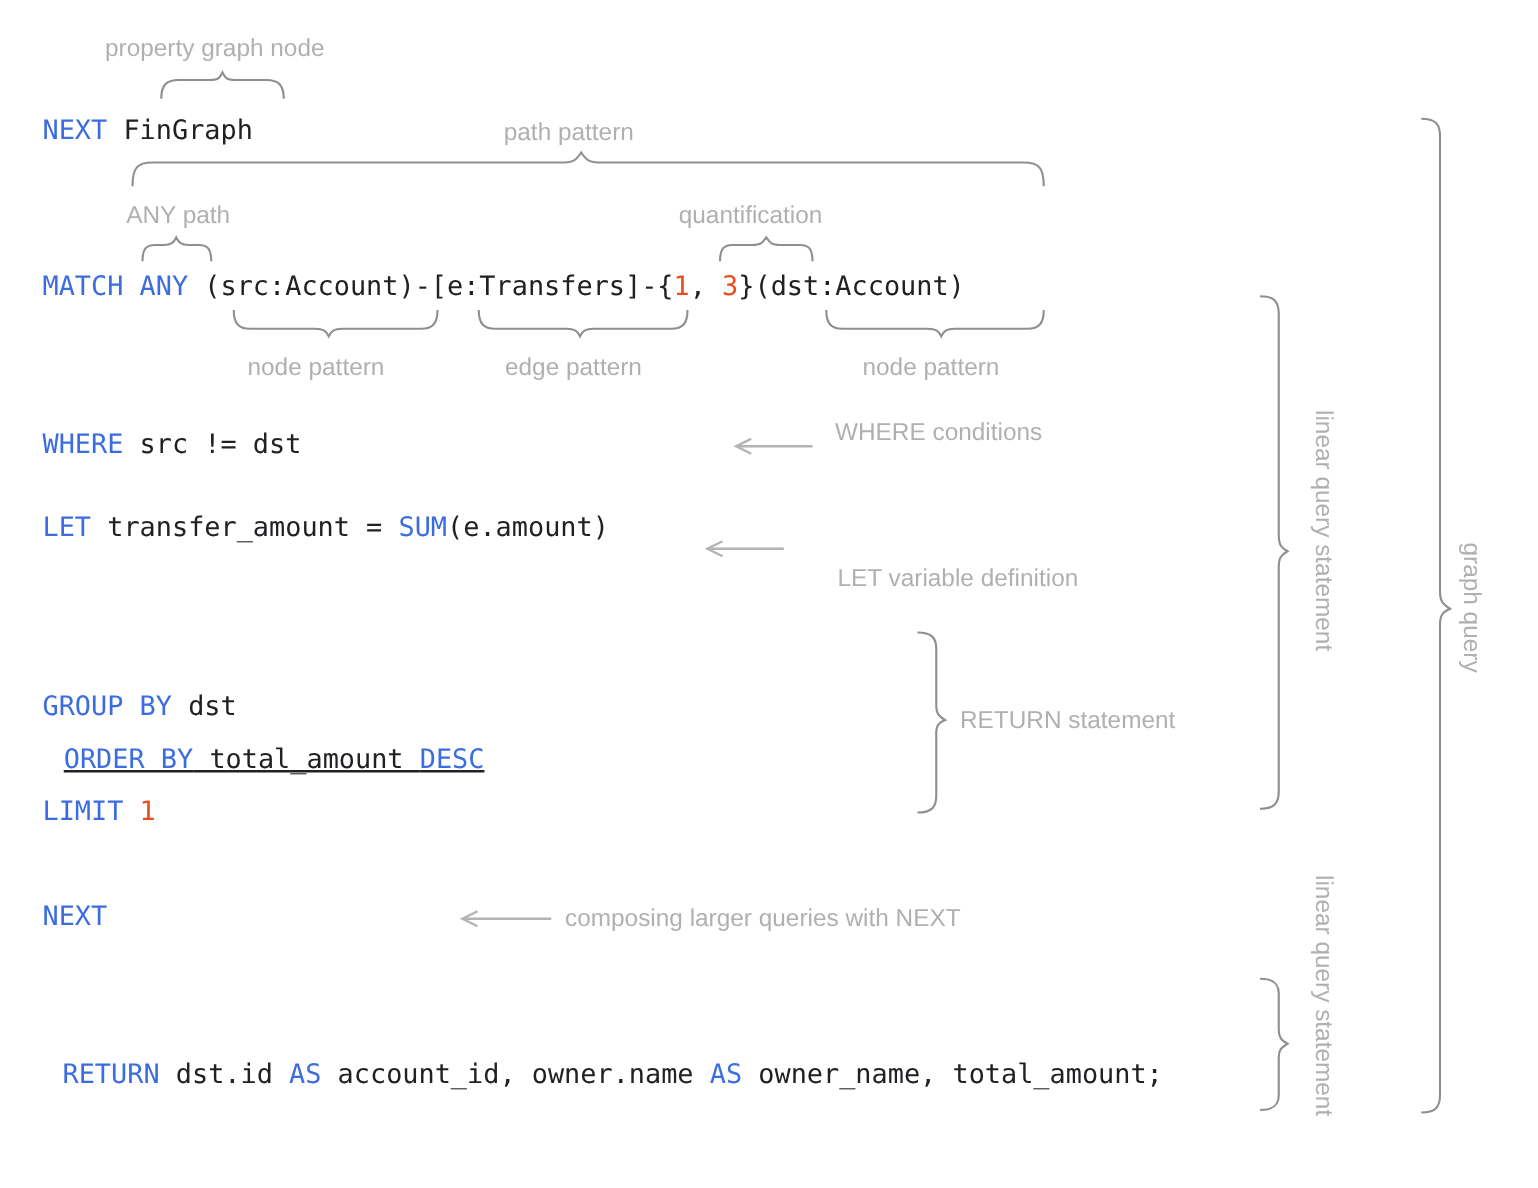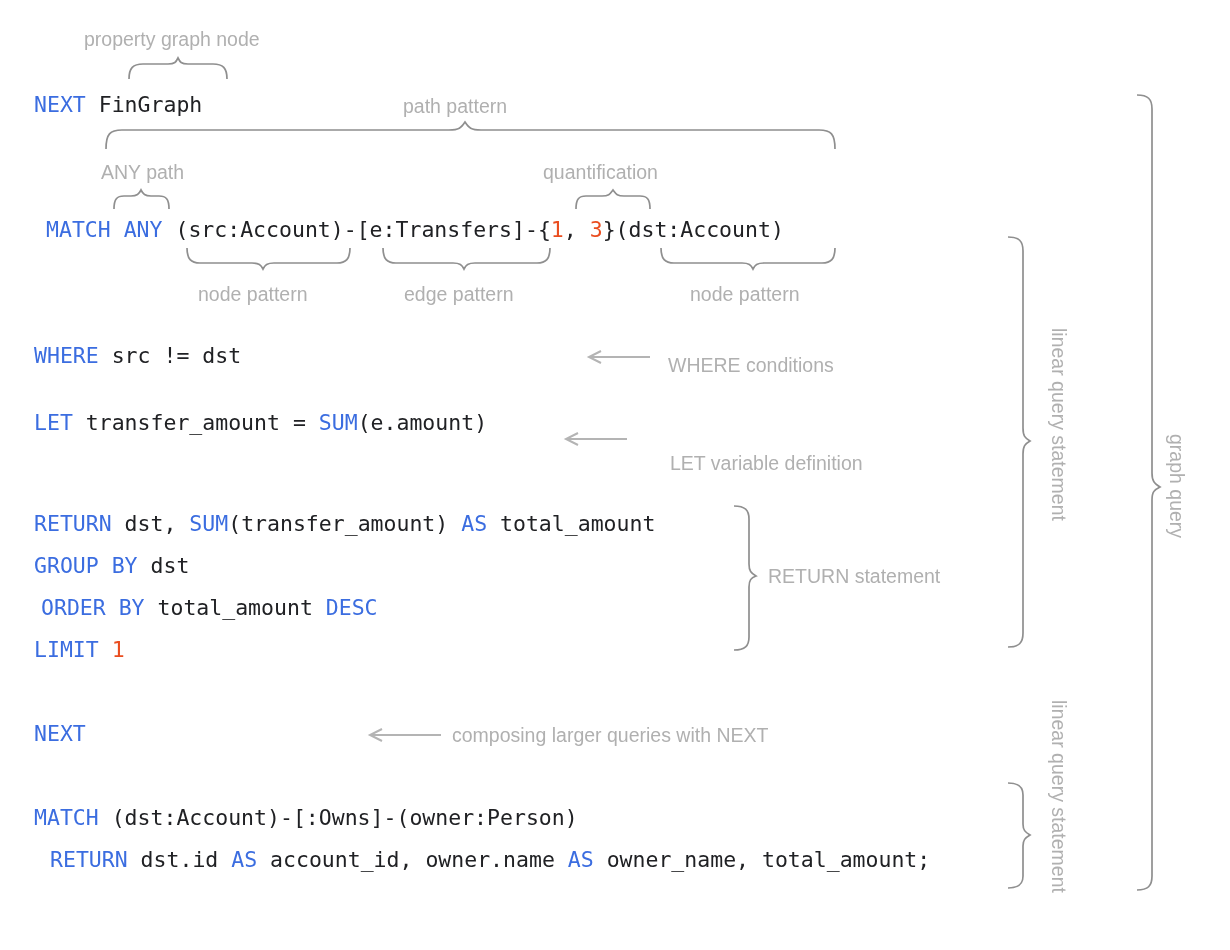--- a/index.html
+++ b/index.html
@@ -96,55 +96,53 @@
 
     <path d="M1008,237 C1019,237 1023,241 1023,251 L1023,428 C1023,436 1025,438 1030,441 C1025,444 1023,446 1023,454 L1023,633 C1023,643 1019,647 1008,647"></path>
 
     <path d="M1008,783 C1019,783 1023,787 1023,795 L1023,824 C1023,830 1025,832 1030,835 C1025,838 1023,840 1023,846 L1023,876 C1023,884 1019,888 1008,888"></path>
 
     <path d="M1137,95 C1148,95 1152,99 1152,109 L1152,473 C1152,481 1154,483 1160,487 C1154,490 1152,492 1152,500 L1152,876 C1152,886 1148,890 1137,890"></path>
   </svg>
 
   <div class="code-line" style="left:34px; top:94px;"><span class="kw">NEXT</span><span class="pln"> FinGraph</span></div>
 
-  <div class="code-line" style="left:46px; top:219px;"><span class="kw">MATCH ANY</span><span class="pln"> (src:Account)-[e:Transfers]-{</span><span class="num">1</span><span class="pln">, </span><span class="num">3</span><span class="pln">}(dst:Account)</span></div>
+  <div class="code-line" style="left:34px; top:219px;"><span class="kw">MATCH ANY</span><span class="pln"> (src:Account)-[e:Transfers]-{</span><span class="num">1</span><span class="pln">, </span><span class="num">3</span><span class="pln">}(dst:Account)</span></div>
 
   <div class="code-line" style="left:34px; top:345px;"><span class="kw">WHERE</span><span class="pln"> src != dst</span></div>
 
   <div class="code-line" style="left:34px; top:412px;"><span class="kw">LET</span><span class="pln"> transfer_amount = </span><span class="kw">SUM</span><span class="pln">(e.amount)</span></div>
 
-  <div class="code-line" style="left:34px; top:513px;"><span class="kw">RETURN</span><span class="pln"> dst, </span><span class="kw">SUM</span><span class="pln">(transfer_amount) </span><span class="kw">AS</span><span class="pln"> total_amount</span></div>
 
   <div class="code-line" style="left:34px; top:555px;"><span class="kw">GROUP BY</span><span class="pln"> dst</span></div>
 
-  <div class="code-line" style="left:41px; top:597px;"><span class="kw">ORDER BY</span><span class="pln"> total_amount </span><span class="kw">DESC</span></div>
+  <div class="code-line" style="left:51px; top:597px;text-decoration:underline;"><span class="kw">ORDER BY</span><span class="pln"> total_amount </span><span class="kw">DESC</span></div>
 
   <div class="code-line" style="left:34px; top:639px;"><span class="kw">LIMIT</span><span class="pln"> </span><span class="num">1</span></div>
 
   <div class="code-line" style="left:34px; top:723px;"><span class="kw">NEXT</span></div>
 
-  <div class="code-line" style="left:34px; top:807px;"><span class="kw">MATCH</span><span class="pln"> (dst:Account)-[:Owns]-(owner:Person)</span></div>
 
   <div class="code-line" style="left:50px; top:849px;"><span class="kw">RETURN</span><span class="pln"> dst.id </span><span class="kw">AS</span><span class="pln"> account_id, owner.name </span><span class="kw">AS</span><span class="pln"> owner_name, total_amount;</span></div>
 
   <div class="annot" style="left:84px; top:30px;">property graph node</div>
 
   <div class="annot" style="left:403px; top:97px;">path pattern</div>
 
   <div class="annot" style="left:101px; top:163px;">ANY path</div>
 
   <div class="annot" style="left:543px; top:163px;">quantification</div>
 
   <div class="annot" style="left:198px; top:285px;">node pattern</div>
 
   <div class="annot" style="left:404px; top:285px;">edge pattern</div>
 
   <div class="annot" style="left:690px; top:285px;">node pattern</div>
 
-  <div class="annot" style="left:668px; top:356px;">WHERE conditions</div>
+  <div class="annot" style="left:668px; top:337px;">WHERE conditions</div>
 
   <div class="annot" style="left:670px; top:430px;margin-top:24px;">LET variable definition</div>
 
   <div class="annot" style="left:768px; top:567px;">RETURN statement</div>
 
   <div class="annot" style="left:452px; top:726px;">composing larger queries with NEXT</div>
 
   <div class="annot rot" style="left:1068px; top:328px;">linear query statement</div>
 
   <div class="annot rot" style="left:1068px; top:700px;">linear query statement</div>

